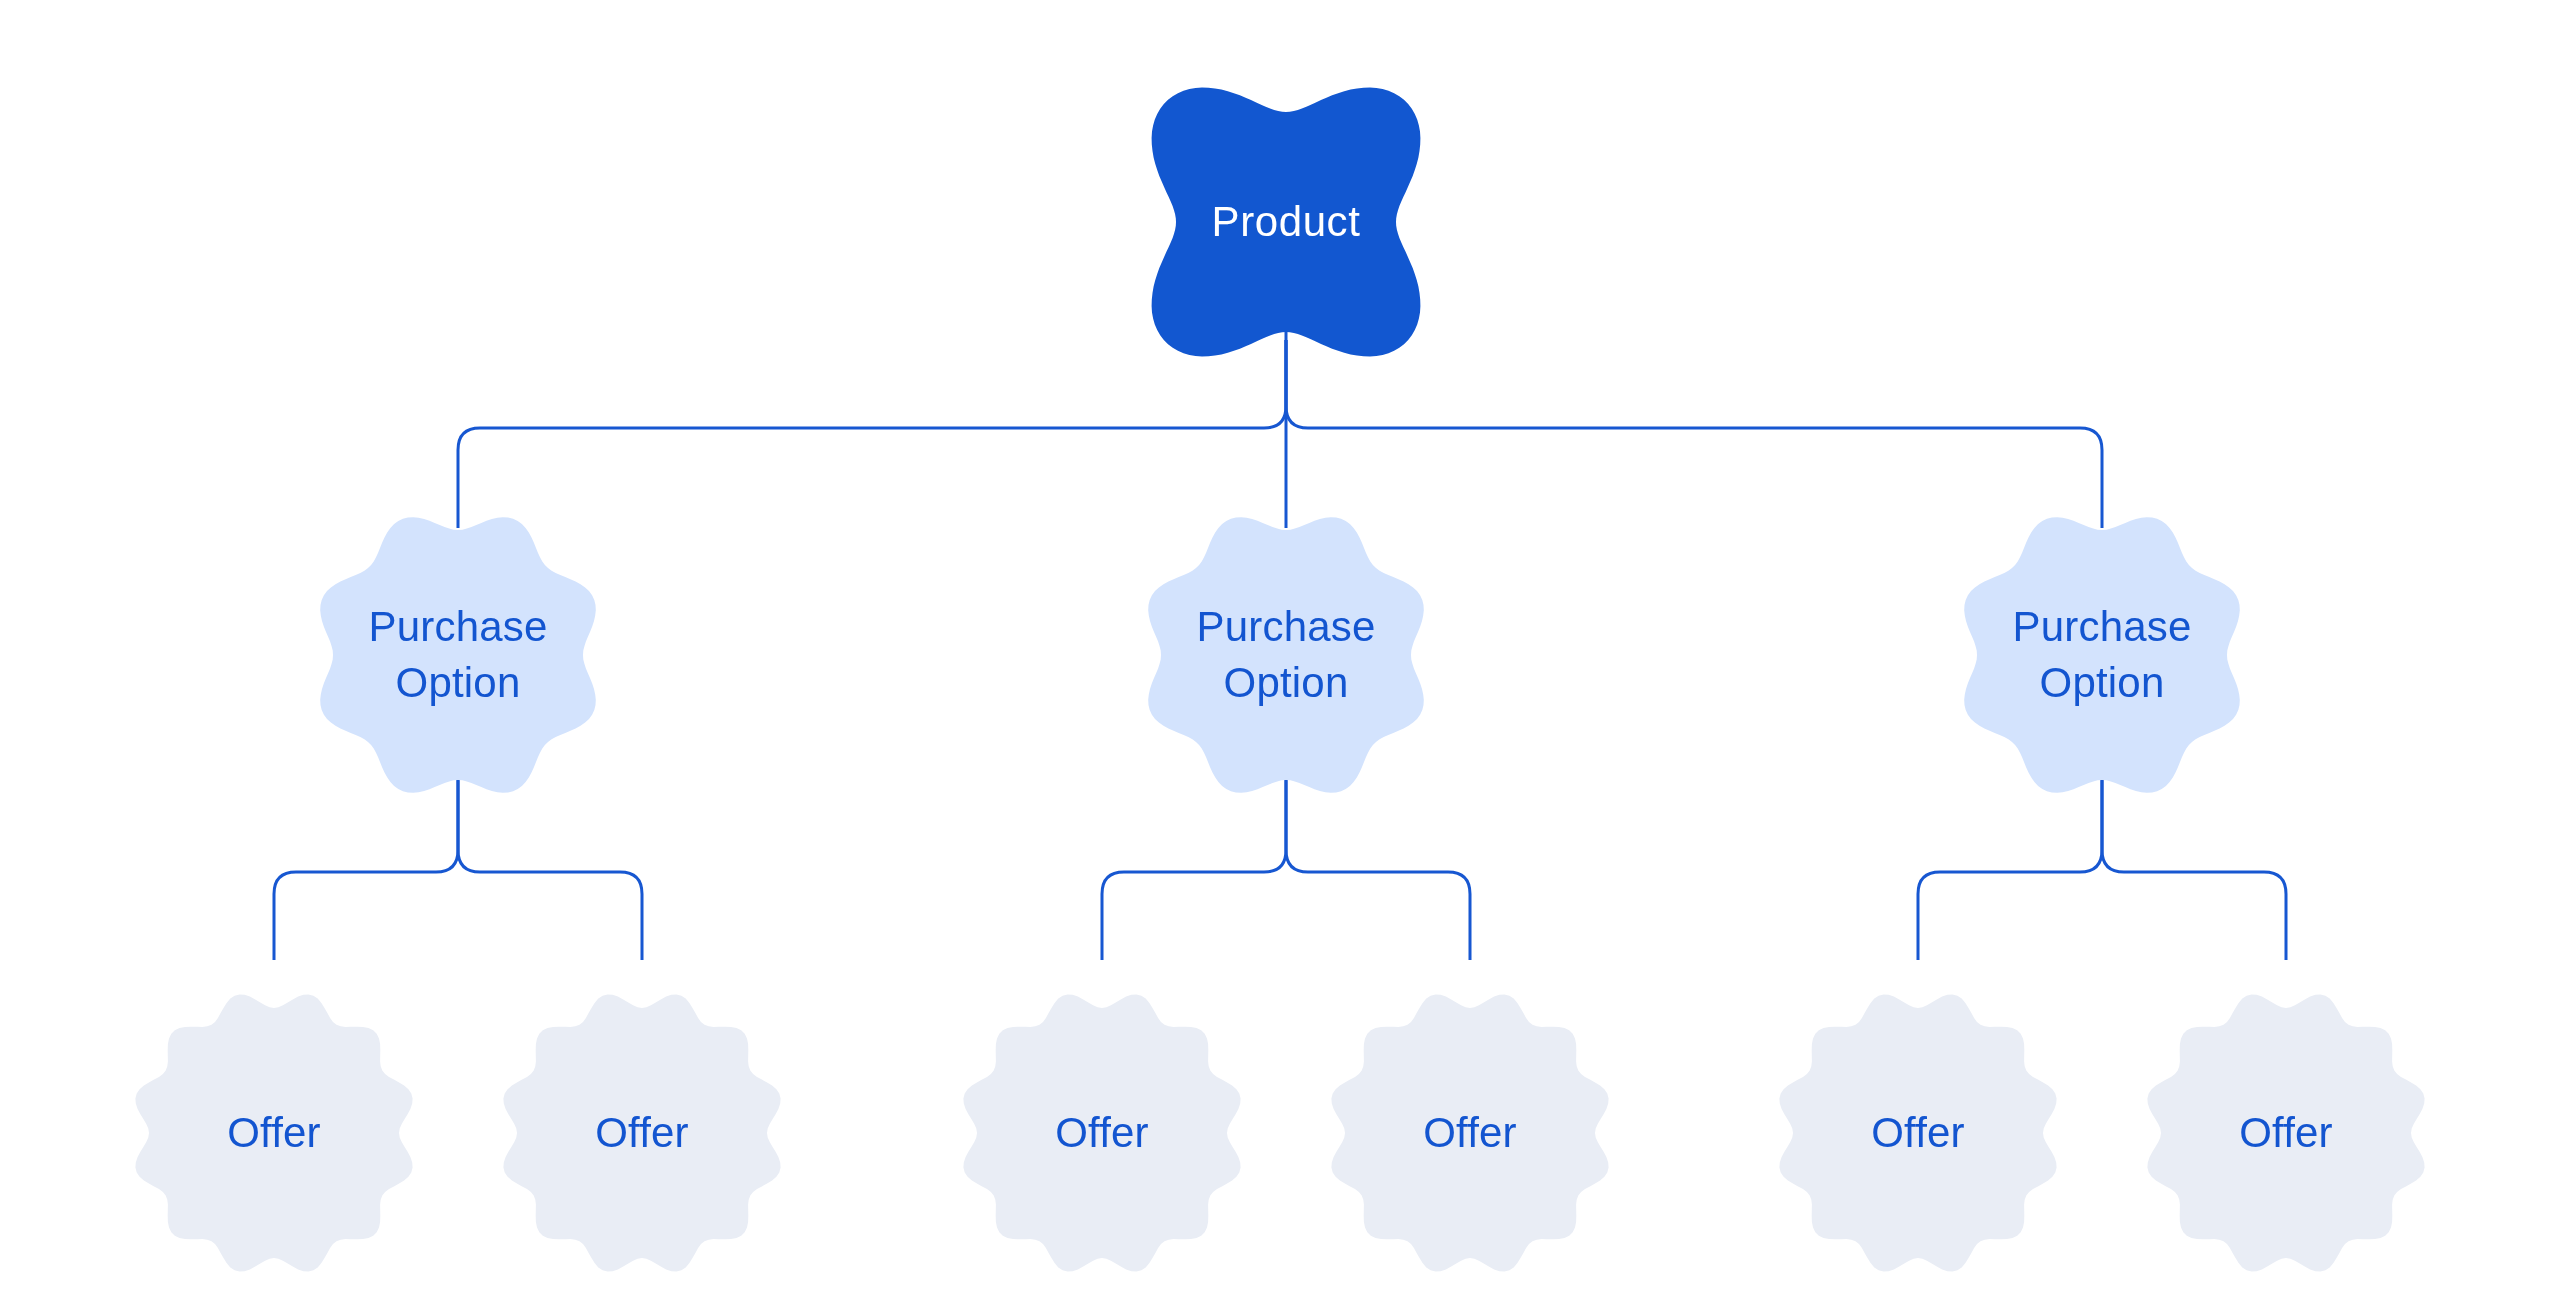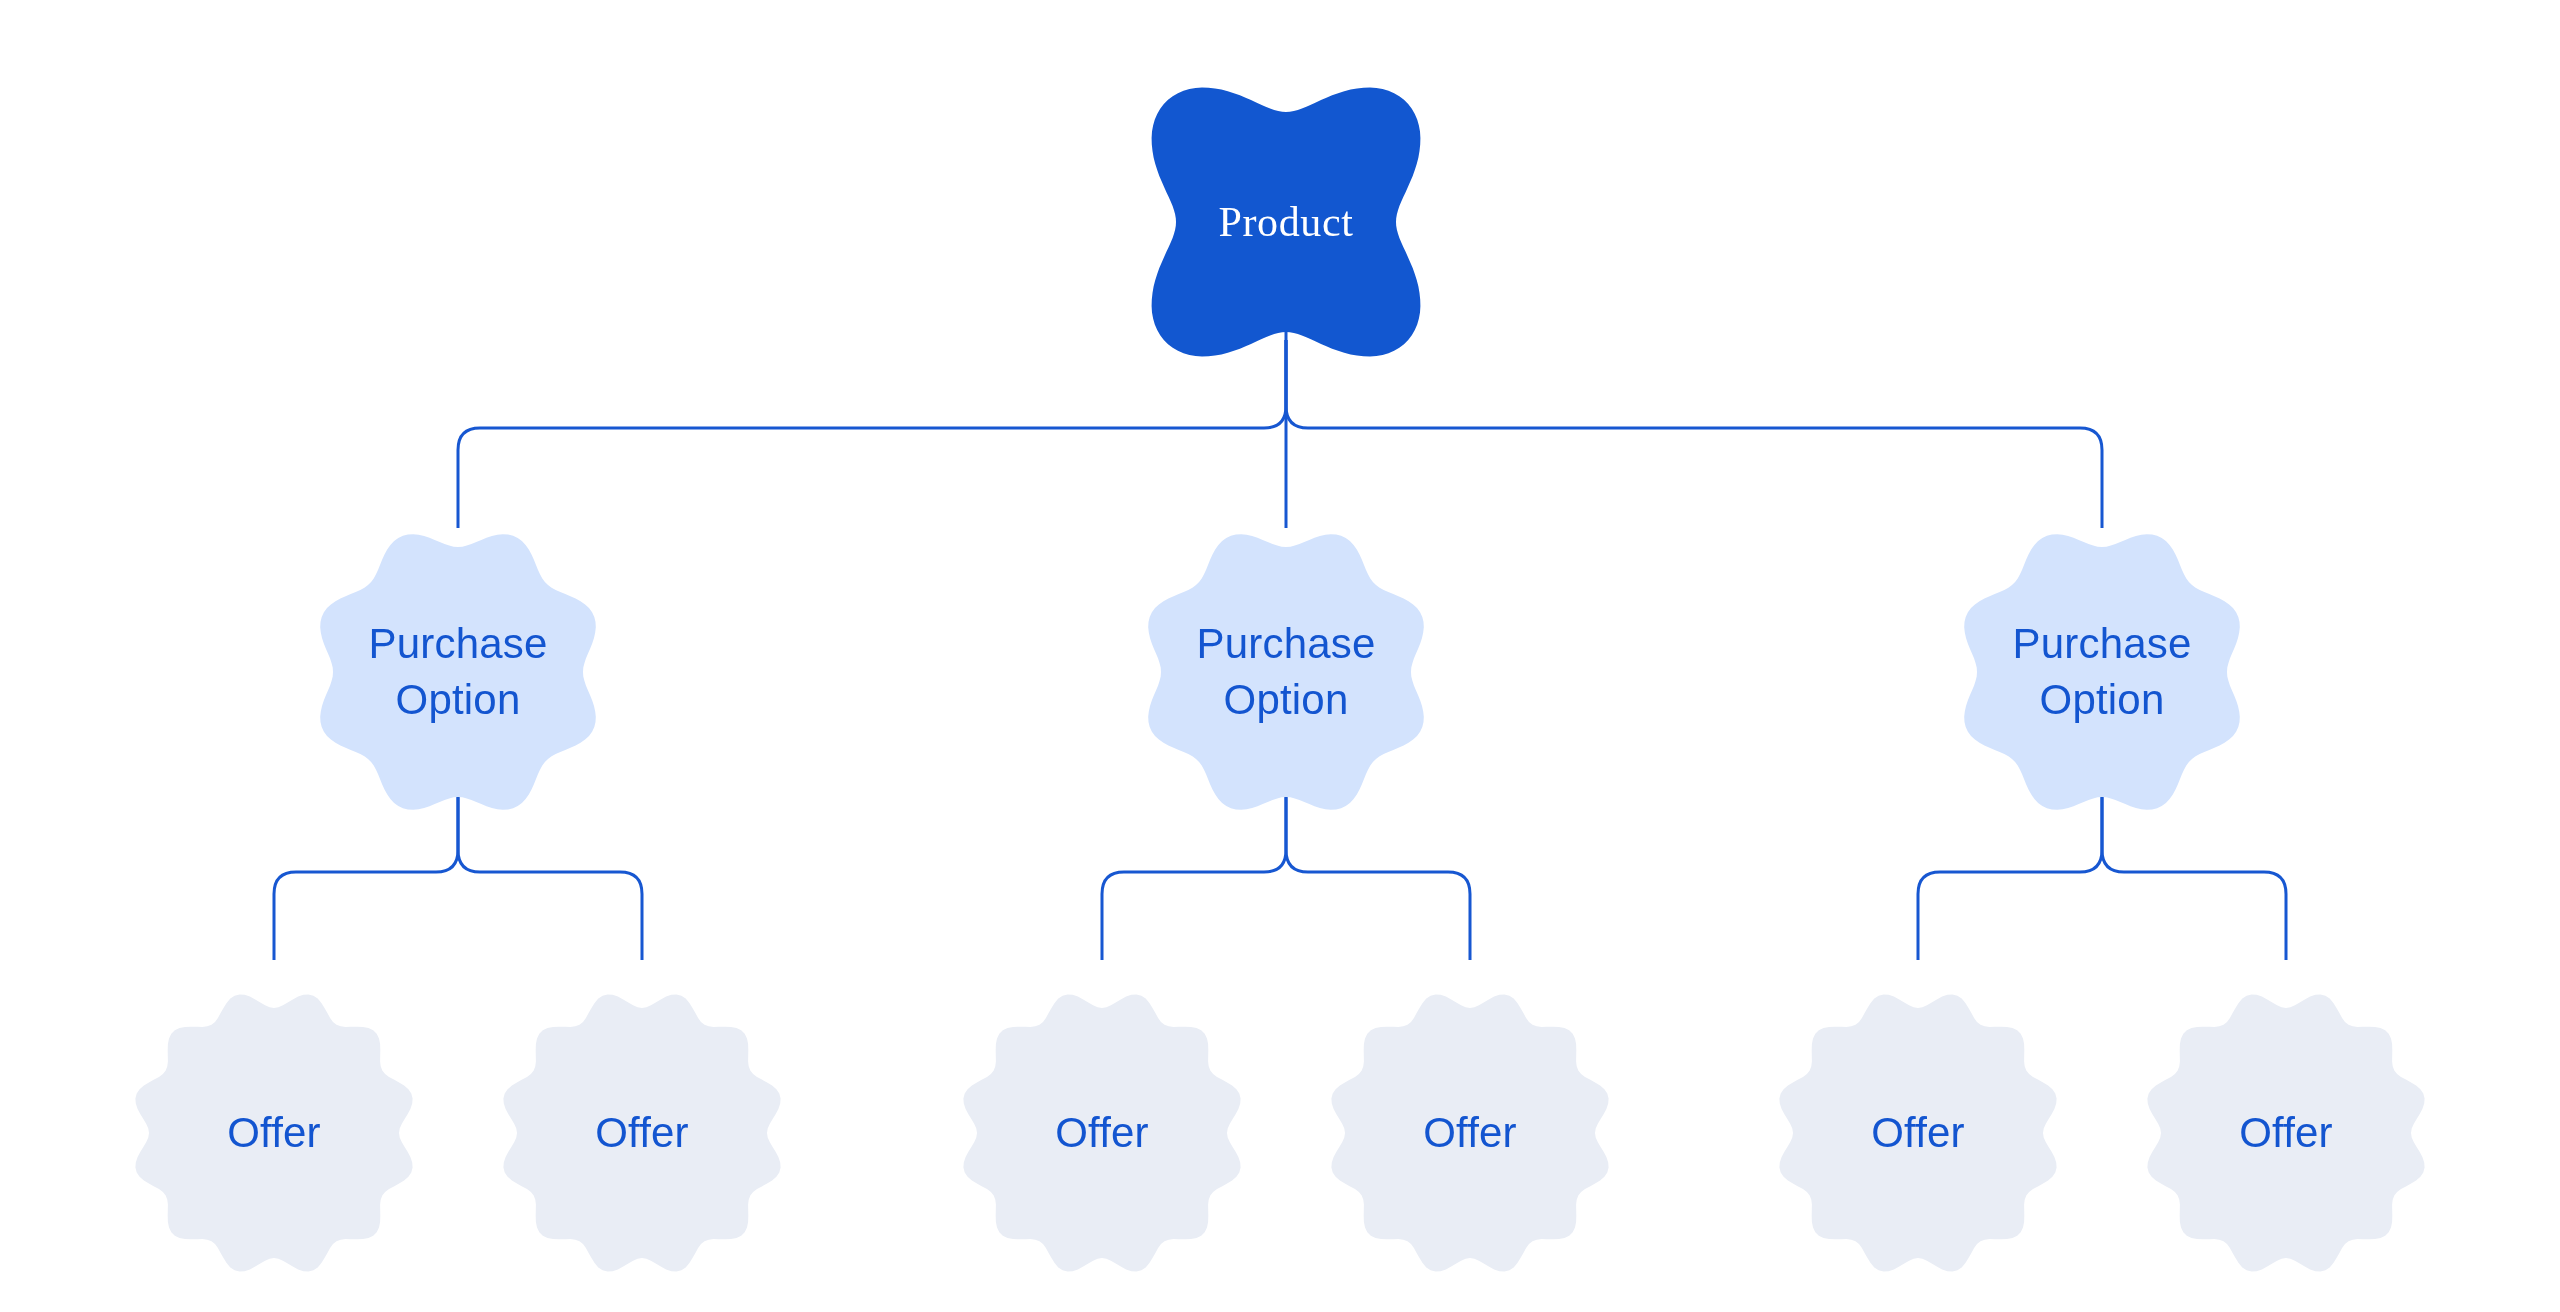--- a/index.html
+++ b/index.html
@@ -49,23 +49,23 @@
     position: relative;
     z-index: 2;
     text-align: center;
     font-size: 42px;
     line-height: 56px;
     font-weight: 500;
     letter-spacing: 0.2px;
     color: var(--node-text);
   }
   .node.product { width: 350px; height: 350px; left: 1111px; top: 47px; }
-  .node.product .label { color: var(--product-text); letter-spacing: 0.6px; font-family: Liberation Serif, serif; }
+  .node.product .label { color: var(--product-text); letter-spacing: 0.6px; }
   .node.product path { fill: var(--product-fill); }
-  .node.purchase { width: 300px; height: 300px; top: 522px; }
+  .node.purchase { width: 300px; height: 300px; top: 505px; }
   .node.purchase path { fill: var(--purchase-fill); }
   .node.purchase .label { width: 220px; }
   .node.purchase.p1 { left: 308px; }
   .node.purchase.p2 { left: 1136px; }
   .node.purchase.p3 { left: 1952px; }
   .node.offer { width: 300px; height: 300px; top: 983px; }
   .node.offer path { fill: var(--offer-fill); }
   .node.offer.o1 { left: 124px; }
   .node.offer.o2 { left: 492px; }
   .node.offer.o3 { left: 952px; }

